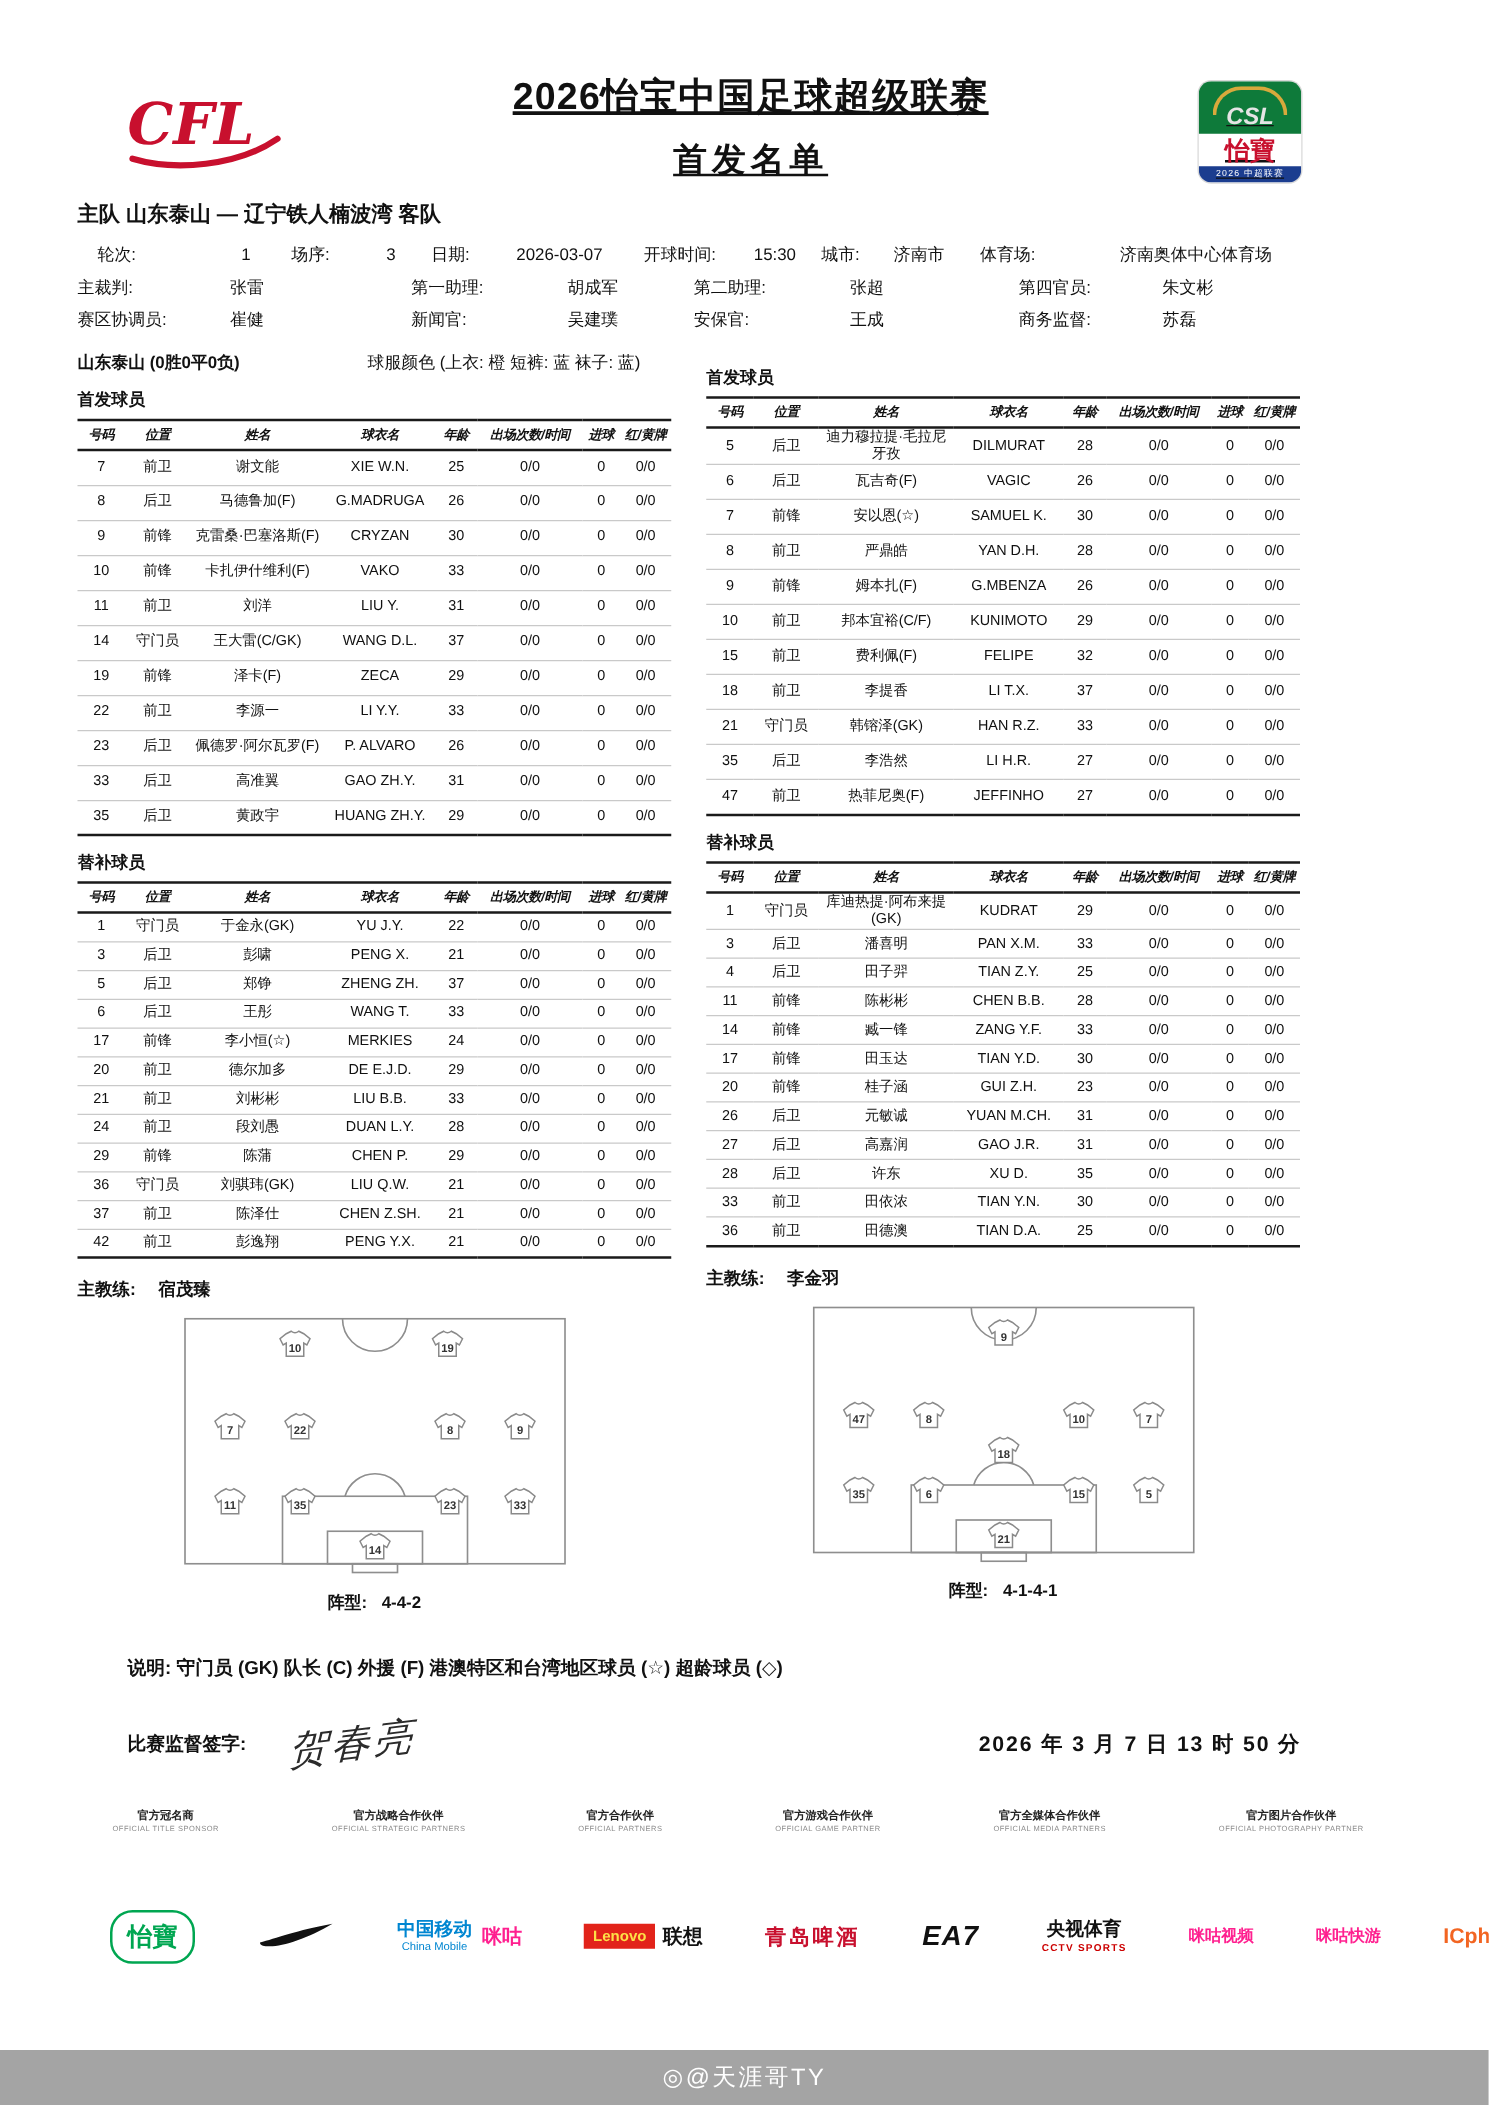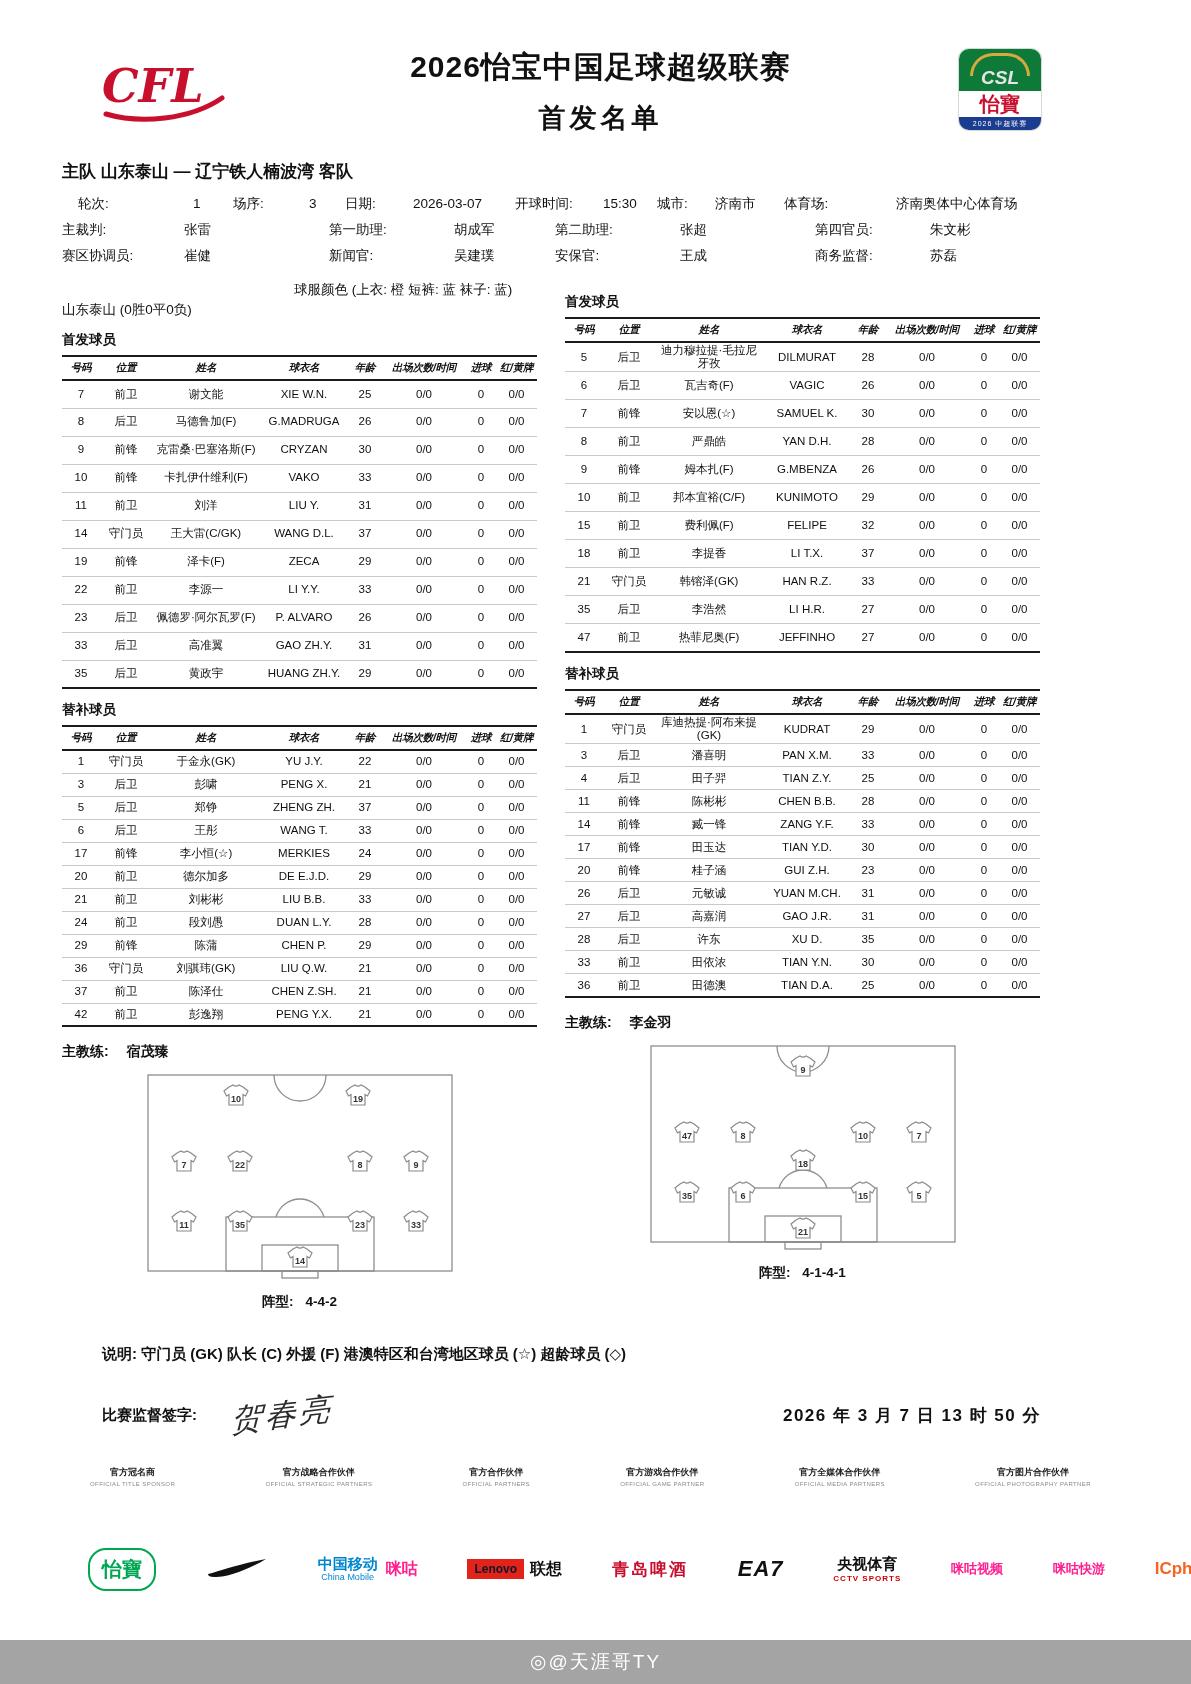--- a/index.html
+++ b/index.html
@@ -1,21 +1,21 @@
 <!DOCTYPE html>
 <html><head>
 <meta charset="utf-8">
 <style>
   *{box-sizing:border-box;margin:0;padding:0;}
   body{width:1191px;height:1684px;position:relative;background:#fff;overflow:hidden;
        font-family:"Liberation Sans","DejaVu Sans",sans-serif;color:#111;}
   .page{padding:24px 150px 0 62px;}
 
   
-  .hdr{display:flex;align-items:center;min-height:122px;}
+  .hdr{display:flex;align-items:flex-end;min-height:122px;text-decoration:underline;}
   .cfl{width:180px;padding-top:18px;padding-left:30px;}
   .cfl-text{font-family:"DejaVu Serif",serif;font-style:italic;font-weight:bold;font-size:46px;fill:#c8102e;}
   .cfl-swoosh{fill:none;stroke:#c8102e;stroke-width:5;stroke-linecap:round;}
   .titles{flex:1;text-align:center;padding-top:12px;}
   .title1{font-size:30px;font-weight:bold;letter-spacing:1px;}
   .title2{font-size:27px;font-weight:bold;margin-top:12px;letter-spacing:4px;}
   .badge{width:82px;border-radius:10px;overflow:hidden;box-shadow:0 0 0 1px #d8d8d8;text-align:center;margin-top:8px;}
   .badge-top{background:#0e7a3a;color:#e5e5e5;height:42px;display:flex;align-items:flex-end;justify-content:center;
              padding-bottom:2px;font-weight:bold;font-style:italic;font-size:19px;position:relative;}
   .badge-top::before{content:"";position:absolute;top:4px;left:50%;transform:translateX(-50%);
@@ -31,21 +31,21 @@
   .row-b{grid-template-columns:267px 226px 260px auto;}
   .pair .lbl{display:inline-block;}
   .pair .val{display:inline;}
   .row-a .p0 .lbl{width:115px}.row-a .p1 .lbl{width:76px}.row-a .p2 .lbl{width:68px}
   .row-a .p3 .lbl{width:88px}.row-a .p4 .lbl{width:58px}.row-a .p5 .lbl{width:112px}
   .row-b .p0 .lbl{width:122px}.row-b .p1 .lbl{width:125px}.row-b .p2 .lbl{width:125px}.row-b .p3 .lbl{width:115px}
 
   
   .teams{display:grid;grid-template-columns:475px 475px;gap:28px;margin-top:16px;}
   .team-head{display:flex;font-size:13.5px;margin-bottom:4px;}
-  .team-name{font-weight:normal;width:232px;margin-top:20px;}
+  .team-name{font-weight:bold;width:232px;}
   .sec-label{font-weight:bold;font-size:13.5px;margin:12px 0 6px;}
   table{border-collapse:collapse;width:100%;table-layout:fixed;}
   thead th{border-top:2px solid #1a1a1a;border-bottom:2px solid #1a1a1a;font-size:10.5px;height:24px;
            padding:0 1px;font-weight:bold;letter-spacing:-0.3px;font-style:italic;}
   tbody td{font-size:11.5px;text-align:center;border-bottom:1px solid #c9c9c9;padding:1px 2px;
            line-height:1.15;vertical-align:middle;word-break:break-all;}
   tbody tr:last-child td{border-bottom:2px solid #1a1a1a;}
   .tbl-start tbody td{height:28px;}
   .tbl-subs tbody td{height:23px;}
   .c-num{width:38px}.c-pos{width:52px}.c-name{width:108px}.c-jersey{width:88px}
@@ -77,21 +77,21 @@
 
   .sponsors{display:flex;justify-content:space-between;align-items:center;padding:0 0 0 88px;
             margin-top:40px;height:84px;}
   .sponsor{display:flex;align-items:center;justify-content:center;}
   .sp-yibao{color:#00a651;border:2.5px solid #00a651;border-radius:18px;padding:6px 12px;
             font-weight:bold;font-size:20px;font-family:"DejaVu Serif",serif;}
   .sp-stack{display:flex;flex-direction:column;align-items:center;line-height:1.15;}
   .cmcc-zh{color:#0086d1;font-weight:bold;font-size:15px;}
   .cmcc-en{color:#0086d1;font-size:9px;}
   .migu{color:#ff1f8f;font-weight:bold;font-size:16px;margin-left:8px;}
-  .lenovo-box{background:#e2231a;color:#0f172a;font-weight:bold;font-size:12px;padding:3px 7px;}
+  .lenovo-box{background:#e2231a;color:#fde047;font-weight:bold;font-size:12px;padding:3px 7px;}
   .lenovo-cn{color:#111;font-weight:bold;font-size:16px;margin-left:6px;}
   .tsingtao{color:#c8102e;font-weight:bold;font-size:17px;letter-spacing:2px;}
   .ea7{color:#111;font-weight:bold;font-style:italic;font-size:22px;letter-spacing:1px;}
   .cctv-zh{color:#111;font-weight:bold;font-size:15px;}
   .cctv-en{color:#c00;font-size:8px;font-weight:bold;letter-spacing:1px;margin-top:2px;}
   .migu2{color:#ff1f8f;font-weight:bold;font-size:13px;}
   .icphoto{color:#f26522;font-weight:bold;font-size:17px;margin-right:-28px;white-space:nowrap;}
 
   .watermark{position:absolute;left:0;right:0;bottom:0;height:44px;background:#a4a4a4;color:#fff;
              display:flex;align-items:center;justify-content:center;font-size:19px;letter-spacing:2px;}

